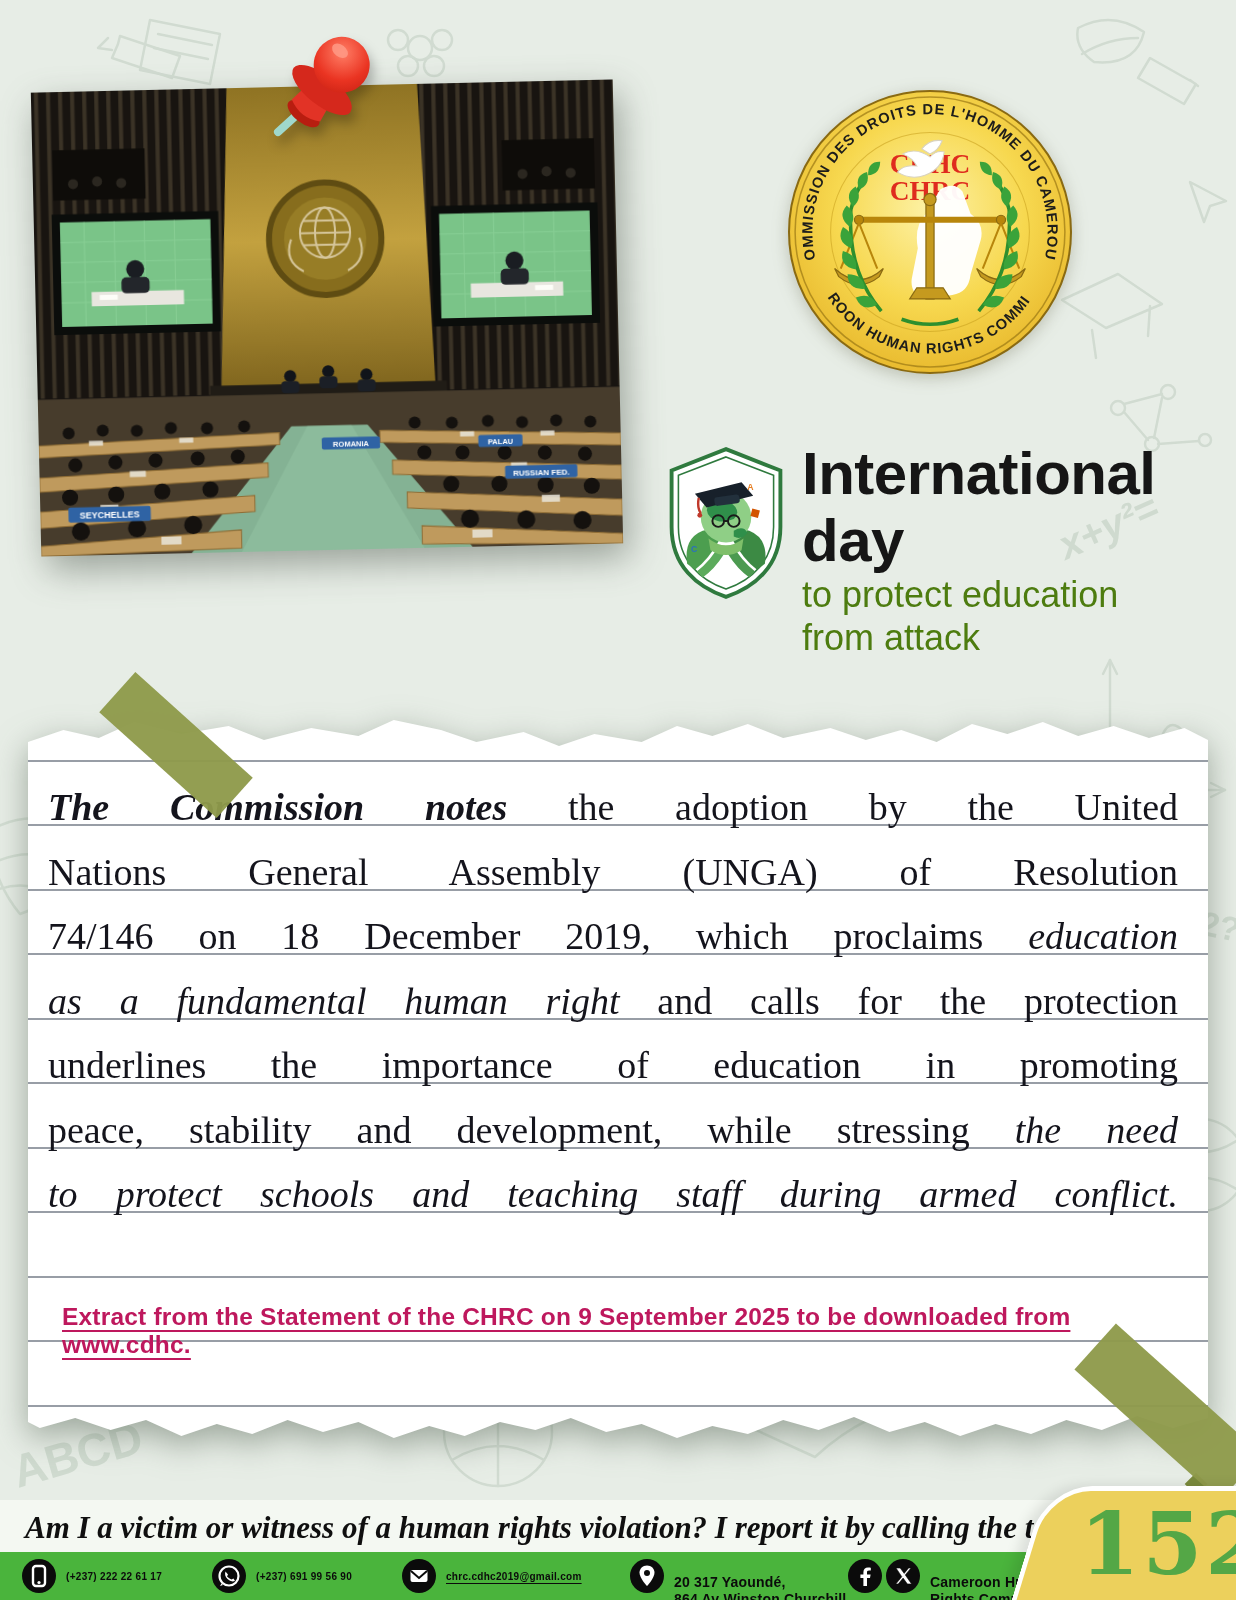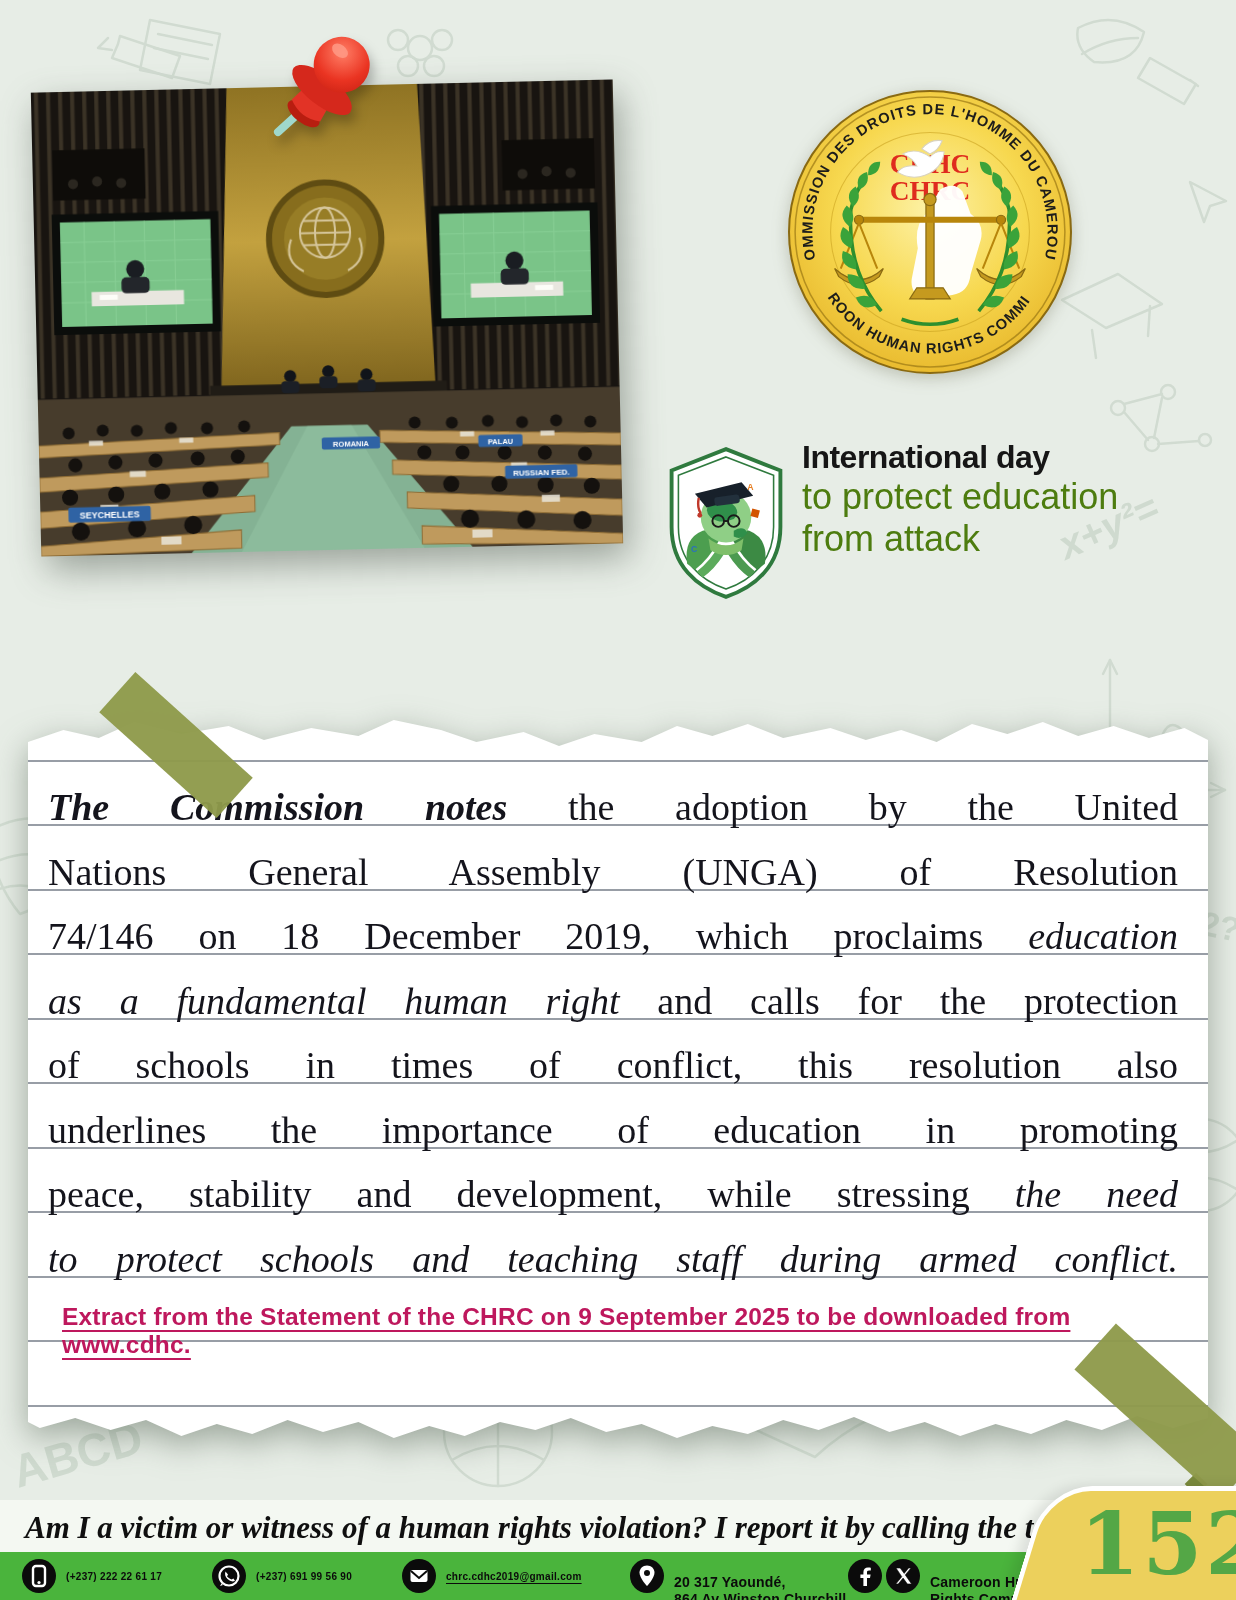--- a/index.html
+++ b/index.html
@@ -16,21 +16,21 @@
   .pushpin{position:absolute;left:248px;top:28px;width:148px;height:132px;z-index:5;
      filter:drop-shadow(4px 8px 6px rgba(0,0,0,.25));}
 
   
   .seal{position:absolute;left:788px;top:90px;width:284px;height:284px;z-index:2;
      filter:drop-shadow(0 4px 8px rgba(90,90,60,.3));}
 
   
   .event-shield{position:absolute;left:658px;top:444px;width:136px;height:158px;z-index:2;}
   .event-text{position:absolute;left:802px;top:440px;z-index:2;color:#161616;}
-  .event-title{font-size:32px;font-weight:bold;letter-spacing:-.5px;line-height:1.12;}
+  .event-title{font-size:60px;font-weight:bold;letter-spacing:-.5px;line-height:1.12;}
   .event-sub{font-size:36px;font-weight:400;line-height:1.18;color:#4d7c0f;}
 
   
   .paper-shadow{position:absolute;left:28px;top:712px;width:1180px;height:732px;z-index:2;
      filter:drop-shadow(0 10px 16px rgba(80,95,80,.5));}
   .paper{position:absolute;inset:0;background:#fff;
      clip-path:polygon(0 30px,3% 18px,6% 26px,9% 10px,13% 22px,17% 14px,20% 28px,24% 16px,
        28% 24px,31% 8px,35% 18px,38% 30px,42% 20px,45% 34px,48% 22px,52% 30px,55% 14px,
        58% 24px,61% 12px,64% 26px,68% 16px,71% 28px,74% 18px,77% 30px,80% 12px,83% 22px,
        86% 10px,89% 24px,92% 14px,95% 26px,98% 16px,100% 28px,
@@ -427,21 +427,20 @@
   </div>
 
   <div class="paper-shadow">
     <div class="paper">
       <div class="rules"></div>
       <div class="note-text" id="noteLines">
           <div class="note-line"><span class="seg-bi">The Commission notes </span><span>the adoption by the United</span></div>
           <div class="note-line"><span>Nations General Assembly (UNGA) of Resolution</span></div>
           <div class="note-line"><span>74/146 on 18 December 2019, which proclaims </span><span class="seg-i">education</span></div>
           <div class="note-line"><span class="seg-i">as a fundamental human right</span><span> and calls for the protection</span></div>
-          <div class="note-line"><span>of schools in times of conflict, this resolution also</span></div>
           <div class="note-line"><span>underlines the importance of education in promoting</span></div>
           <div class="note-line"><span>peace, stability and development, while stressing </span><span class="seg-i">the need</span></div>
           <div class="note-line"><span class="seg-i">to protect schools and teaching staff during armed conflict.</span></div>
         </div>
       <div class="extract">Extract from the Statement of the CHRC on 9 September 2025 to be downloaded from www.cdhc.</div>
     </div>
   </div>
   <div class="tape tape-tl"></div>
   <div class="tape tape-br"></div>
 

